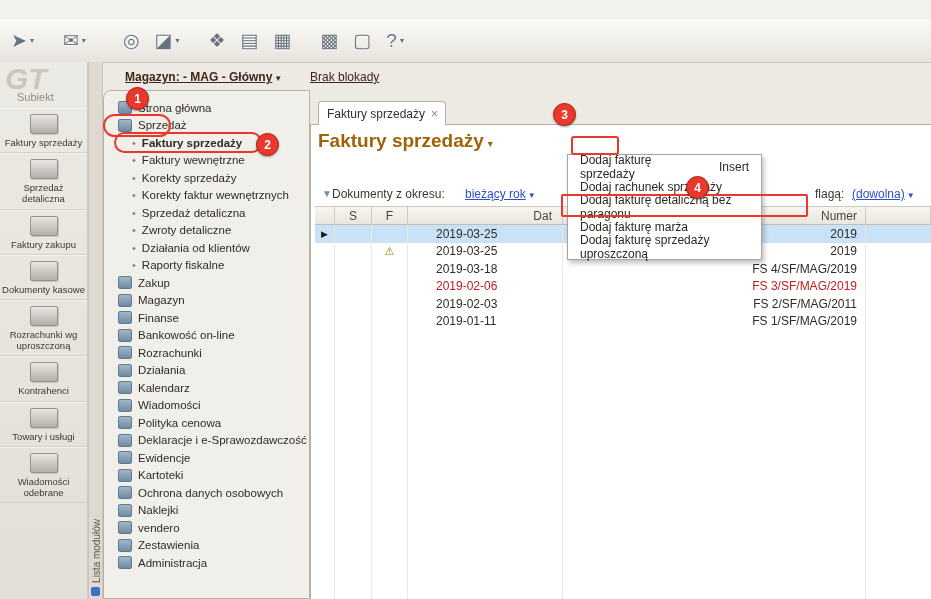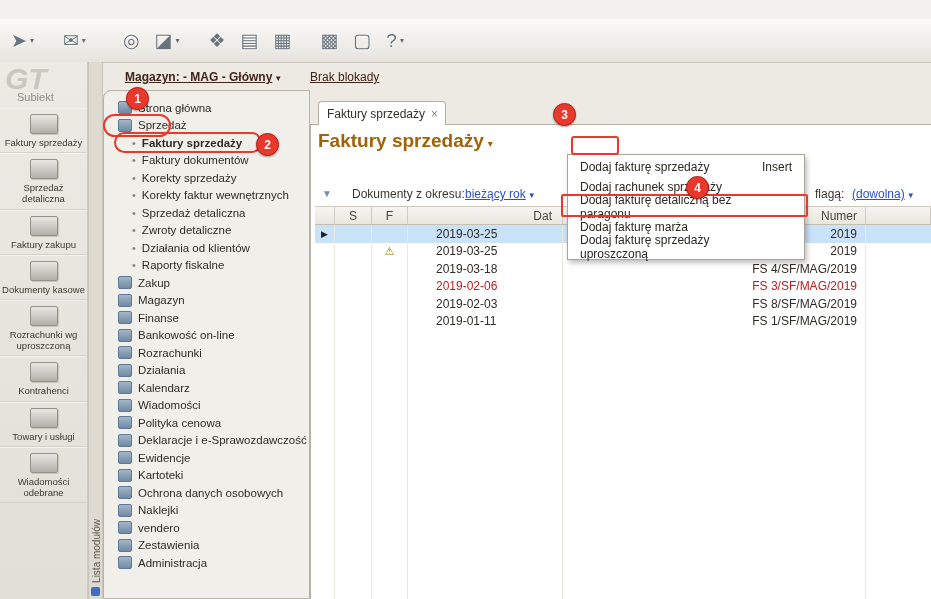--- a/index.html
+++ b/index.html
@@ -72,21 +72,21 @@
   .page-title{position:absolute;left:318px;top:130px;font-size:19px;font-weight:bold;color:#a16207;}
   .title-caret{font-size:10px;margin-left:4px;font-weight:normal;}
   .plink{position:absolute;top:156px;font-size:12px;color:#b91c1c;text-decoration:underline;white-space:nowrap;cursor:default;}
   .plink .caret{font-size:8px;text-decoration:none;display:inline-block;margin-left:2px;}
   .link-0{left:578px;} .link-1{left:630px;} .link-2{left:690px;}
 
   .filter-icon{position:absolute;left:322px;top:188px;font-size:10px;color:#7491ad;}
   .f-label{position:absolute;top:187px;font-size:12px;color:#3a362f;white-space:nowrap;}
   .f-value{position:absolute;top:187px;font-size:12px;color:#2b50c4;text-decoration:underline;white-space:nowrap;cursor:default;}
   .f-value .caret{font-size:8px;text-decoration:none;display:inline-block;margin-left:2px;}
-  .period-label{left:352px;} .period-value{left:465px;}
+  .period-label{left:332px;} .period-value{left:465px;}
   .flag-label{left:815px;} .flag-value{left:852px;}
 
   
   .table{position:absolute;left:315px;top:206px;right:0;bottom:0;font-size:12px;display:flex;flex-direction:column;}
   .thead{display:flex;height:17px;flex:none;background:linear-gradient(#f7f5f1,#e9e6df);
     border-top:1px solid #cfcabf;border-bottom:1px solid #c5bfb3;color:#4a453d;align-items:center;}
   .c{box-sizing:border-box;height:100%;display:flex;align-items:center;}
   .c-g{width:20px;flex:none;justify-content:center;}
   .c-s{width:37px;flex:none;justify-content:center;}
   .c-f{width:36px;flex:none;justify-content:center;}
@@ -106,21 +106,21 @@
   .trow.red{color:#c41a1a;}
   .selarrow{display:none;font-size:9px;color:#1c1c1c;}
   .trow.selected .selarrow{display:inline;}
   .warnicon{display:none;font-size:11px;color:#9a7d00;}
   .trow.warn .warnicon{display:inline;}
   .tfill{flex:1;display:flex;}
   .tfill .c{border-right:1px solid #ebe8e0;height:100%;}
   .tfill .c-r{border-right:none;}
 
   
-  .dropdown{position:absolute;left:567px;top:154px;width:238px;background:#ffffff;
+  .dropdown{position:absolute;left:567px;top:154px;width:195px;background:#ffffff;
     border:1px solid #aaa49a;box-shadow:2px 3px 5px rgba(0,0,0,.25);z-index:30;padding:2px 0;box-sizing:border-box;}
   .menu-item{display:flex;align-items:center;height:20px;padding:0 12px;font-size:12px;color:#2c2822;cursor:default;}
   .mi-shortcut{margin-left:auto;padding-left:14px;}
 
   
   .ann{position:absolute;z-index:60;}
   .marker{width:21px;height:21px;border-radius:50%;background:#e8392c;border:1px solid #b02015;
     color:#fff;font-size:12px;font-weight:bold;display:flex;align-items:center;justify-content:center;
     box-shadow:0 1px 2px rgba(0,0,0,.35);}
   .m1{left:126px;top:87px;} .m2{left:256px;top:133px;} .m3{left:553px;top:103px;} .m4{left:686px;top:176px;}
@@ -249,21 +249,21 @@
         <span class="t-label">Sprzedaż</span>
       </div>
       <div class="tree-item sub current">
 
         <span class="t-bullet">•</span>
         <span class="t-label">Faktury sprzedaży</span>
       </div>
       <div class="tree-item sub">
 
         <span class="t-bullet">•</span>
-        <span class="t-label">Faktury dokumentów</span>
+        <span class="t-label">Faktury wewnętrzne</span>
       </div>
       <div class="tree-item sub">
 
         <span class="t-bullet">•</span>
         <span class="t-label">Korekty sprzedaży</span>
       </div>
       <div class="tree-item sub">
 
         <span class="t-bullet">•</span>
         <span class="t-label">Korekty faktur wewnętrznych</span>
@@ -437,21 +437,21 @@
           <span class="c c-f"></span>
           <span class="c c-d">2019-02-06</span>
           <span class="c c-n">FS 3/SF/MAG/2019</span>
           <span class="c c-r"></span>
         </div>
         <div class="trow">
           <span class="c c-g"></span>
           <span class="c c-s"></span>
           <span class="c c-f"></span>
           <span class="c c-d">2019-02-03</span>
-          <span class="c c-n">FS 8/SF/MAG/2019</span>
+          <span class="c c-n">FS 2/SF/MAG/2011</span>
           <span class="c c-r"></span>
         </div>
         <div class="trow">
           <span class="c c-g"></span>
           <span class="c c-s"></span>
           <span class="c c-f"></span>
           <span class="c c-d">2019-01-11</span>
           <span class="c c-n">FS 1/SF/MAG/2019</span>
           <span class="c c-r"></span>
         </div>

